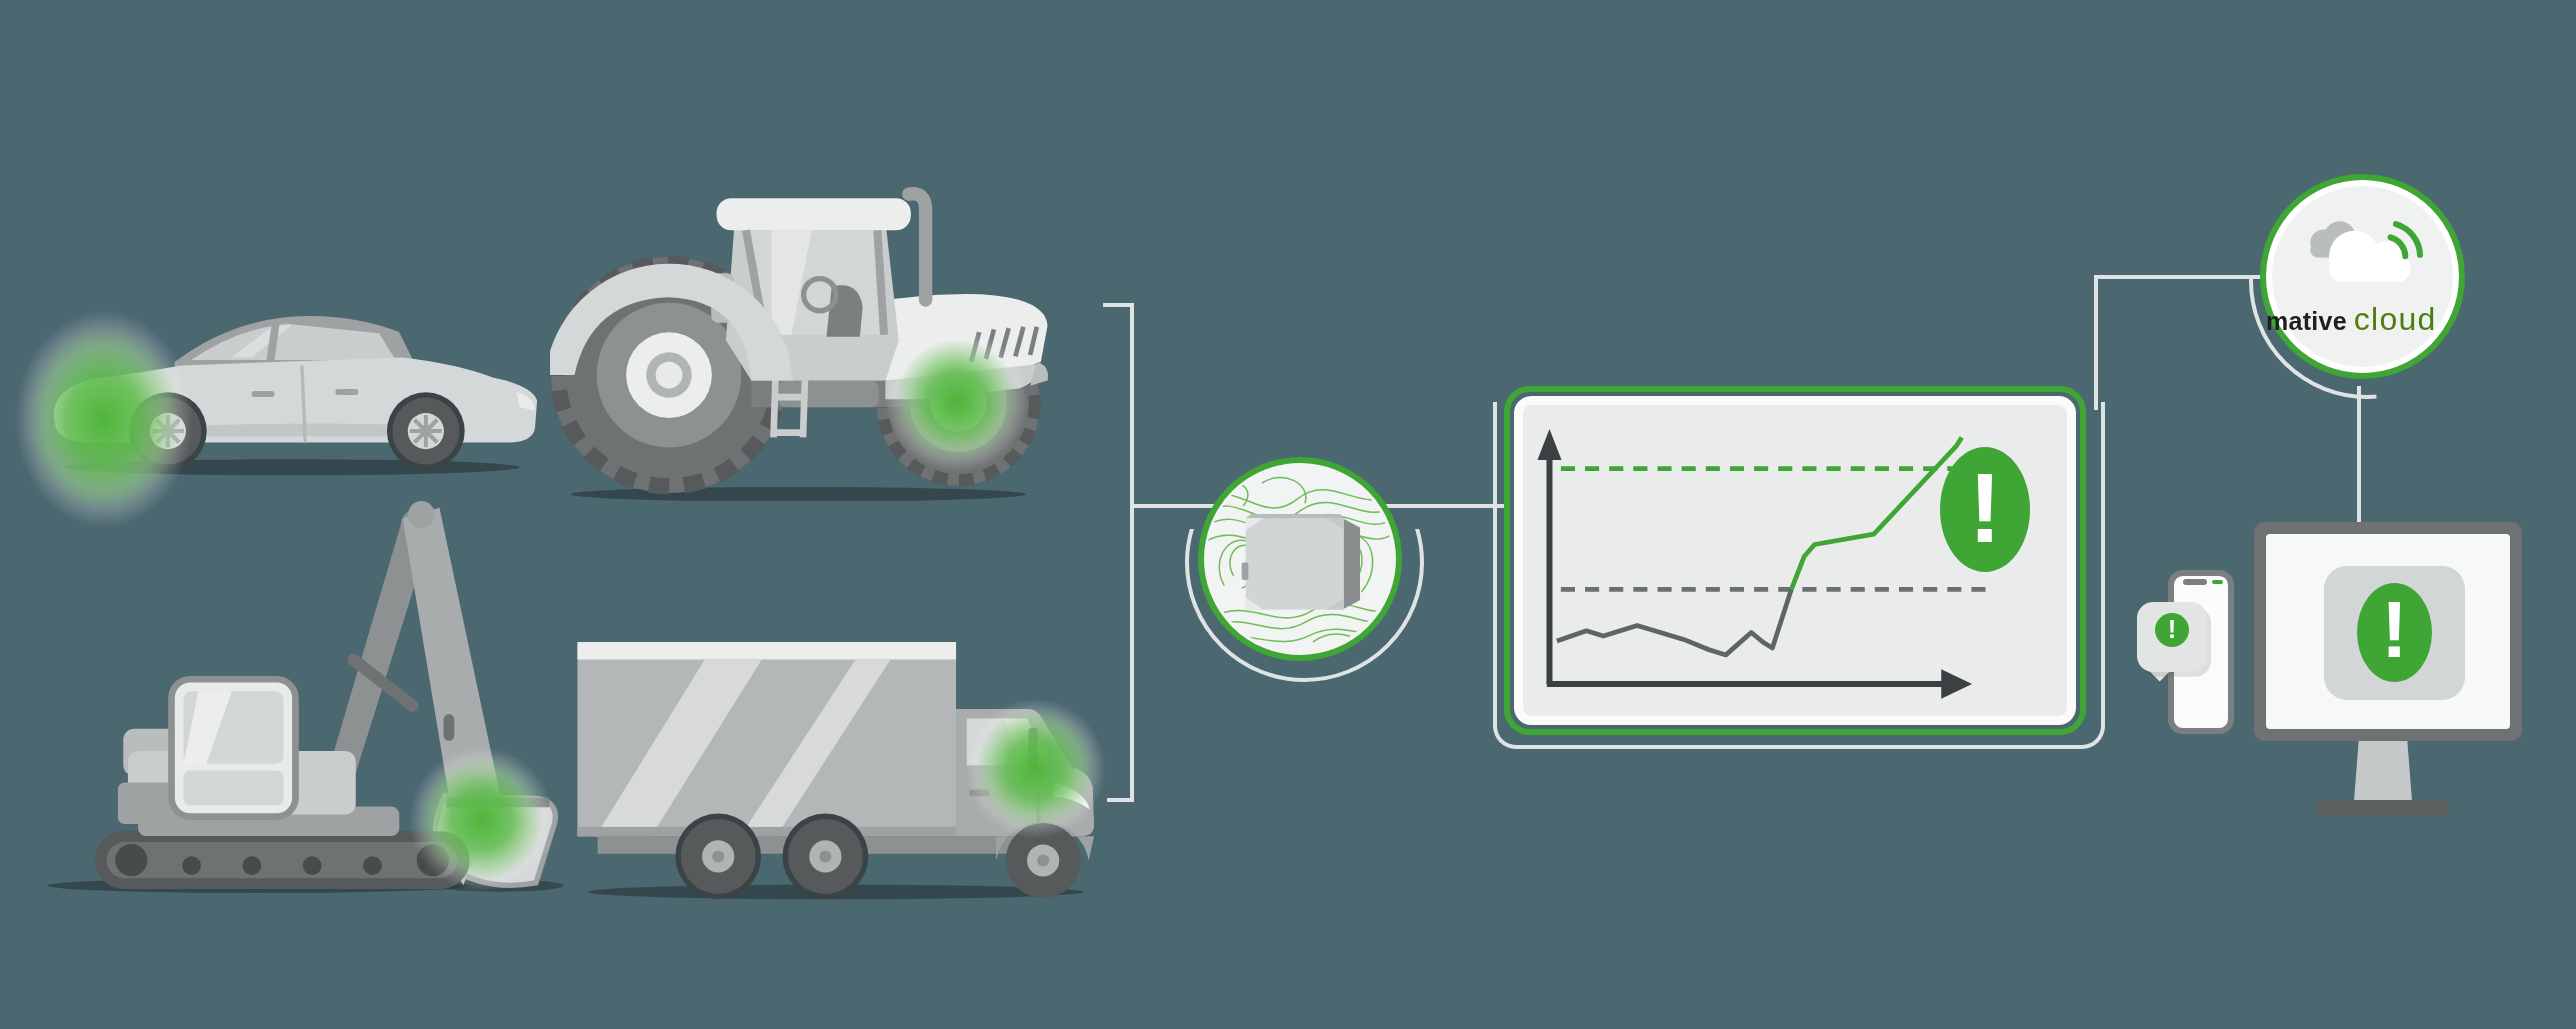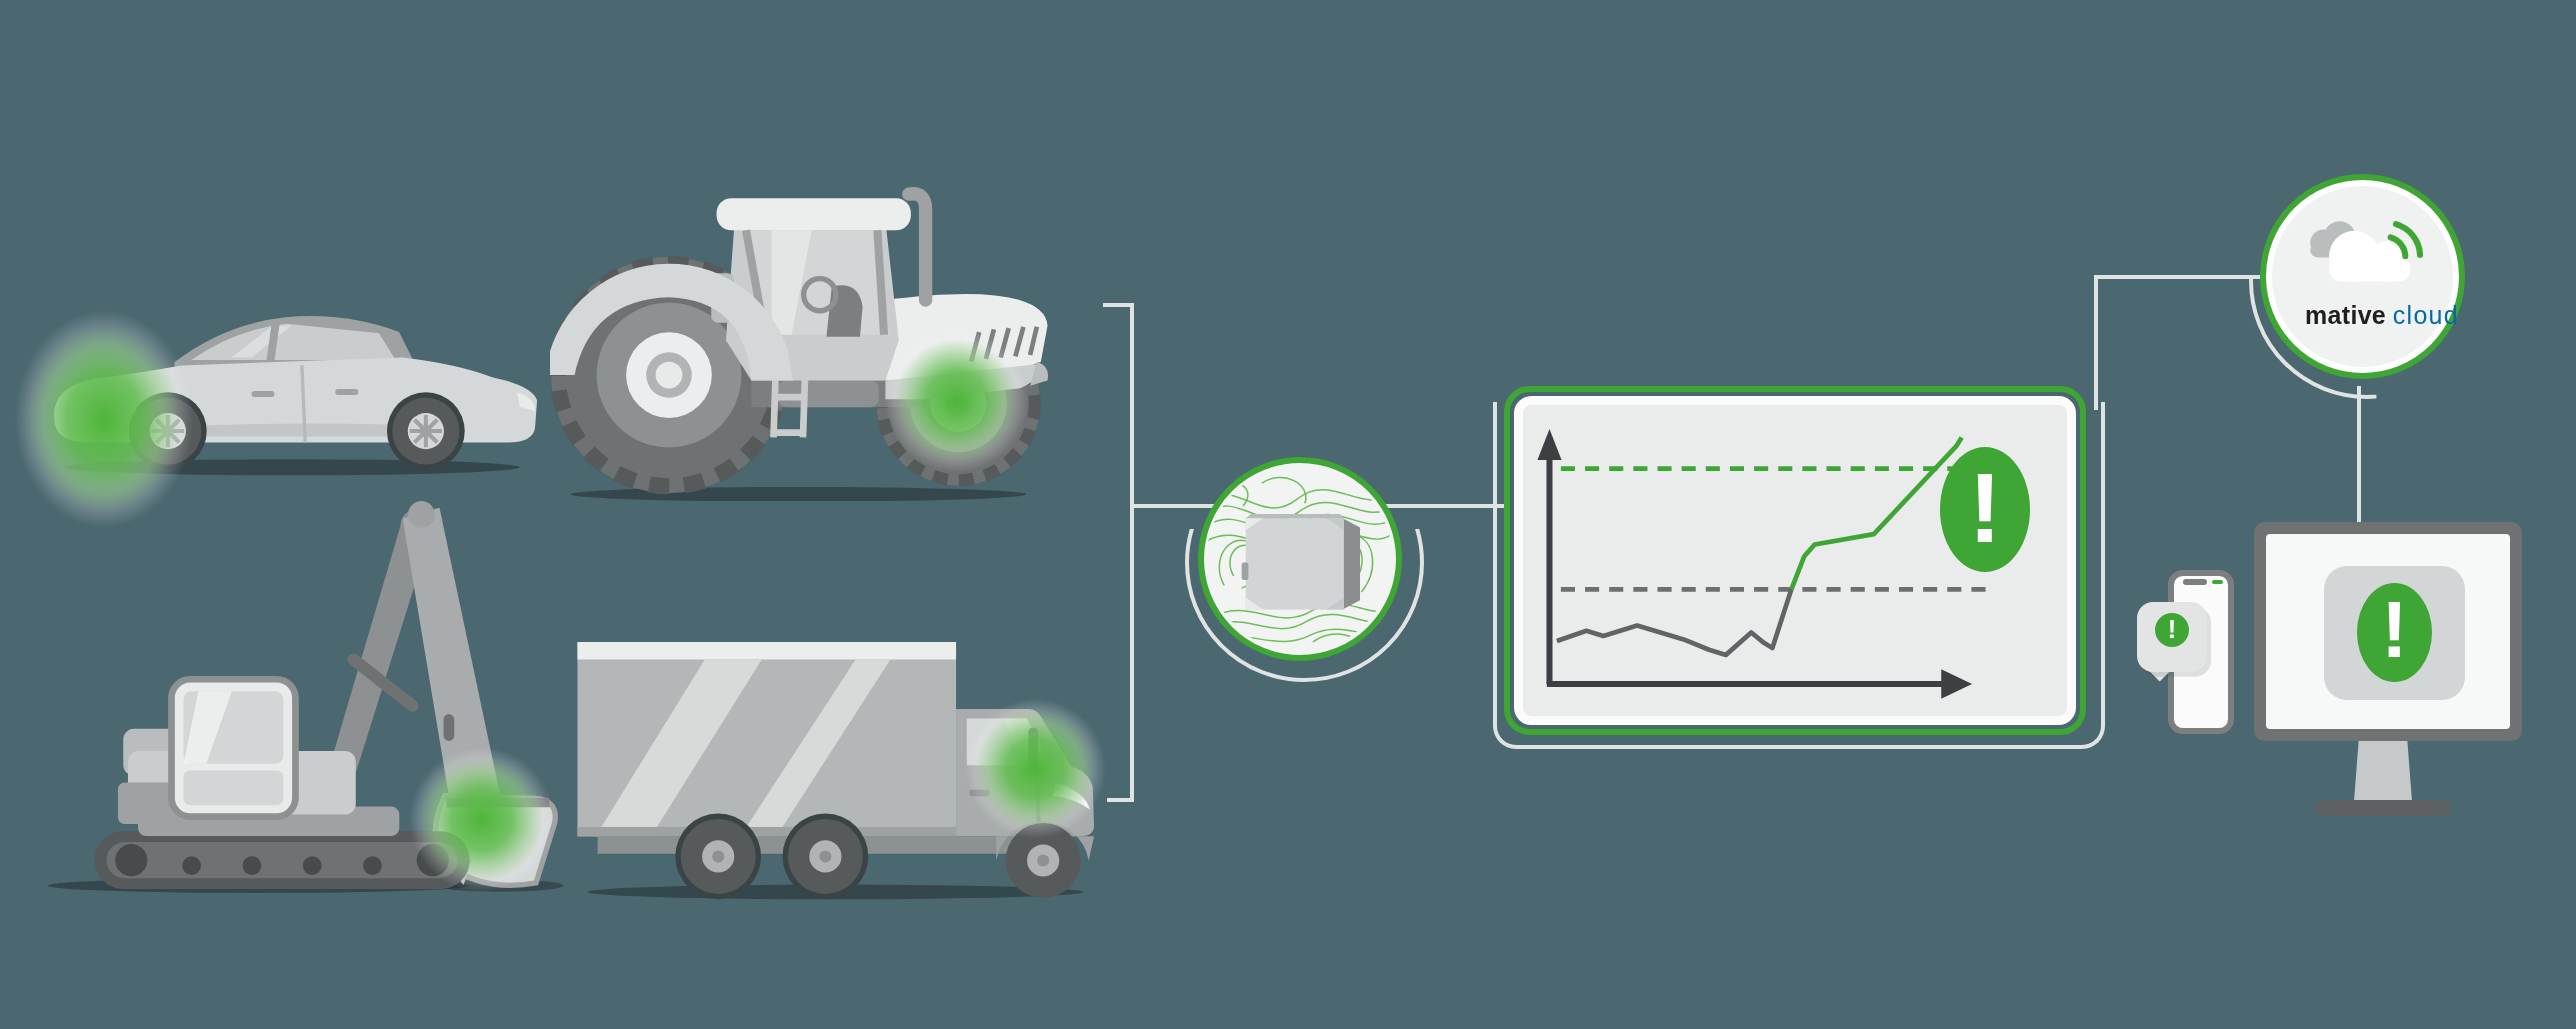--- a/index.html
+++ b/index.html
@@ -7,24 +7,24 @@
          font-family:"Liberation Sans", sans-serif;}
   .abs{position:absolute;}
   
   .cline{position:absolute;background:#e0e3e3;z-index:1;}
   .outline{position:absolute;z-index:1;border:0 solid #e0e3e3;background:transparent;}
   .arc{position:absolute;border:4px solid #e0e3e3;border-radius:50%;z-index:1;background:transparent;}
   
   .badge-circle{position:absolute;border-radius:50%;box-sizing:border-box;z-index:2;}
   #sensor-circle{left:1198px;top:457px;width:204px;height:204px;background:#f2f3f3;border:6.7px solid #3fa535;}
   #cloud-circle{left:2260px;top:174px;width:205px;height:205px;background:#f0f1f1;border:6px solid #3fa535;
-                box-shadow:inset 0 0 0 6px #ffffff;display:flex;flex-direction:column;align-items:flex-end;}
+                box-shadow:inset 0 0 0 6px #ffffff;display:flex;flex-direction:column;align-items:flex-start;}
   .brand-row{margin-top:121px;display:flex;align-items:baseline;gap:6.7px;}
   .brand-bold{font-weight:bold;font-size:25px;color:#1f1f1f;letter-spacing:0.3px;}
-  .brand-light{font-weight:normal;font-size:25px;color:#0369a1;letter-spacing:1.3px;}
+  .brand-light{font-weight:normal;font-size:32px;color:#4d7c0f;letter-spacing:1.3px;}
   
   #chart-panel{position:absolute;left:1504px;top:386px;width:582px;height:349px;box-sizing:border-box;
                border:6px solid #3fa535;border-radius:25.5px;padding:4px;z-index:2;}
   #chart-inner{width:100%;height:100%;box-sizing:border-box;background:#eaebeb;border:9.4px solid #fbfbfb;border-radius:17.4px;}
   #chart-svg-wrap{position:absolute;left:1524px;top:406px;width:542px;height:309px;z-index:3;}
   #alert-badge-chart{position:absolute;left:1940px;top:447px;width:90px;height:125px;background:#3fa535;
                      border-radius:50%;z-index:4;display:flex;align-items:center;justify-content:center;
                      color:#ffffff;font-size:99px;font-weight:bold;padding-bottom:4px;box-sizing:border-box;}
   
   .glow{position:absolute;z-index:5;pointer-events:none;

